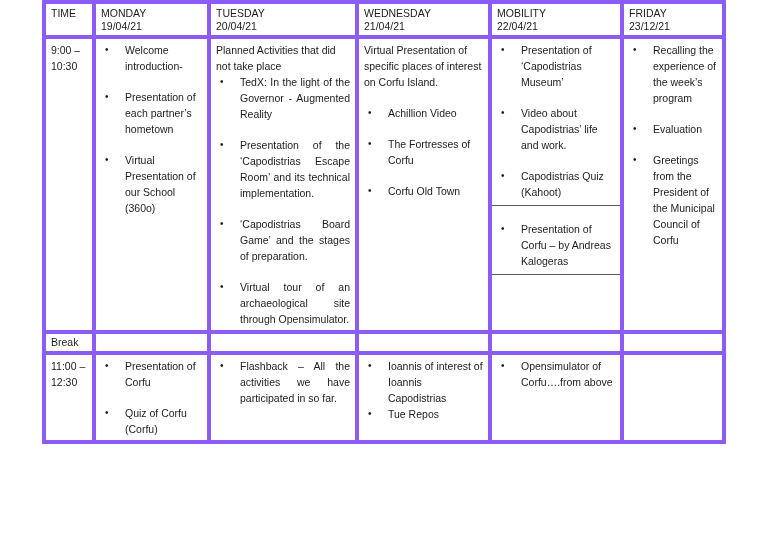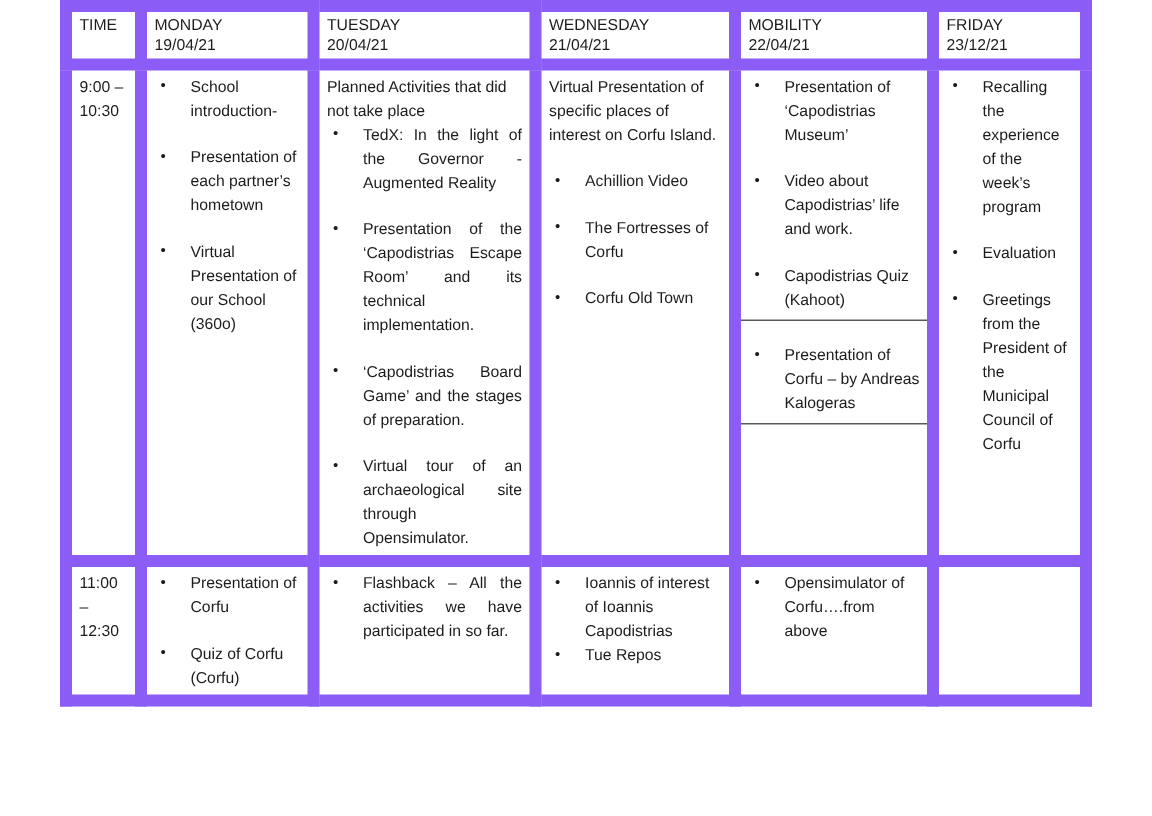--- a/index.html
+++ b/index.html
@@ -26,21 +26,21 @@
   }
   table.schedule {
     width: 680px;
     margin: 0 auto;
     border-collapse: collapse;
     table-layout: fixed;
     font-size: 10.5px;
     line-height: 16px;
   }
   .schedule th, .schedule td {
-    border: 8px solid #8b5cf6;
+    border: 4px solid #8b5cf6;
     vertical-align: top;
     text-align: left;
     font-weight: 400;
     padding: 3px 5px;
     overflow: hidden;
   }
   .schedule thead th {
     line-height: 13px;
     padding-top: 3px;
     padding-bottom: 2px;
@@ -115,21 +115,21 @@
             <div class="day-label">FRIDAY</div>
             <div class="date-label">23/12/21</div>
           </th>
         </tr>
     </thead>
     <tbody id="table-body">
         <tr class="row-session-1 content-row">
           <td class="time-cell">9:00 –
 10:30</td>
           <td class="activity-cell">
-            <div class="item bullet"><span class="bullet-glyph">•</span><span class="item-text">School introduction-</span></div>
+            <div class="item bullet"><span class="bullet-glyph">•</span><span class="item-text">Welcome introduction-</span></div>
             <div class="item bullet"><span class="bullet-glyph">•</span><span class="item-text">Presentation of each partner’s hometown</span></div>
             <div class="item bullet"><span class="bullet-glyph">•</span><span class="item-text">Virtual Presentation of our School (360o)</span></div>
           </td>
           <td class="activity-cell">
             <div class="item p">Planned Activities that did not take place</div>
             <div class="item bullet tight"><span class="bullet-glyph">•</span><span class="item-text">TedX: In the light of the Governor - Augmented Reality</span></div>
             <div class="item bullet"><span class="bullet-glyph">•</span><span class="item-text">Presentation of the ‘Capodistrias Escape Room’ and its technical implementation.</span></div>
             <div class="item bullet"><span class="bullet-glyph">•</span><span class="item-text">‘Capodistrias Board Game’ and the stages of preparation.</span></div>
             <div class="item bullet"><span class="bullet-glyph">•</span><span class="item-text">Virtual tour of an archaeological site through Opensimulator.</span></div>
           </td>
@@ -146,20 +146,28 @@
             <div class="item rule"></div>
             <div class="item bullet"><span class="bullet-glyph">•</span><span class="item-text">Presentation of Corfu – by Andreas Kalogeras</span></div>
             <div class="item rule"></div>
           </td>
           <td class="activity-cell">
             <div class="item bullet"><span class="bullet-glyph">•</span><span class="item-text">Recalling the experience of the week’s program</span></div>
             <div class="item bullet"><span class="bullet-glyph">•</span><span class="item-text">Evaluation</span></div>
             <div class="item bullet"><span class="bullet-glyph">•</span><span class="item-text">Greetings from the President of the Municipal Council of Corfu</span></div>
           </td>
         </tr>
+        <tr class="row-break break-row">
+          <td class="break-cell">Break</td>
+          <td class="break-cell"></td>
+          <td class="break-cell"></td>
+          <td class="break-cell"></td>
+          <td class="break-cell"></td>
+          <td class="break-cell"></td>
+        </tr>
         <tr class="row-session-2 content-row">
           <td class="time-cell">11:00 –
 12:30</td>
           <td class="activity-cell">
             <div class="item bullet"><span class="bullet-glyph">•</span><span class="item-text">Presentation of Corfu</span></div>
             <div class="item bullet"><span class="bullet-glyph">•</span><span class="item-text">Quiz of Corfu (Corfu)</span></div>
           </td>
           <td class="activity-cell">
             <div class="item bullet"><span class="bullet-glyph">•</span><span class="item-text">Flashback – All the activities we have participated in so far.</span></div>
           </td>

